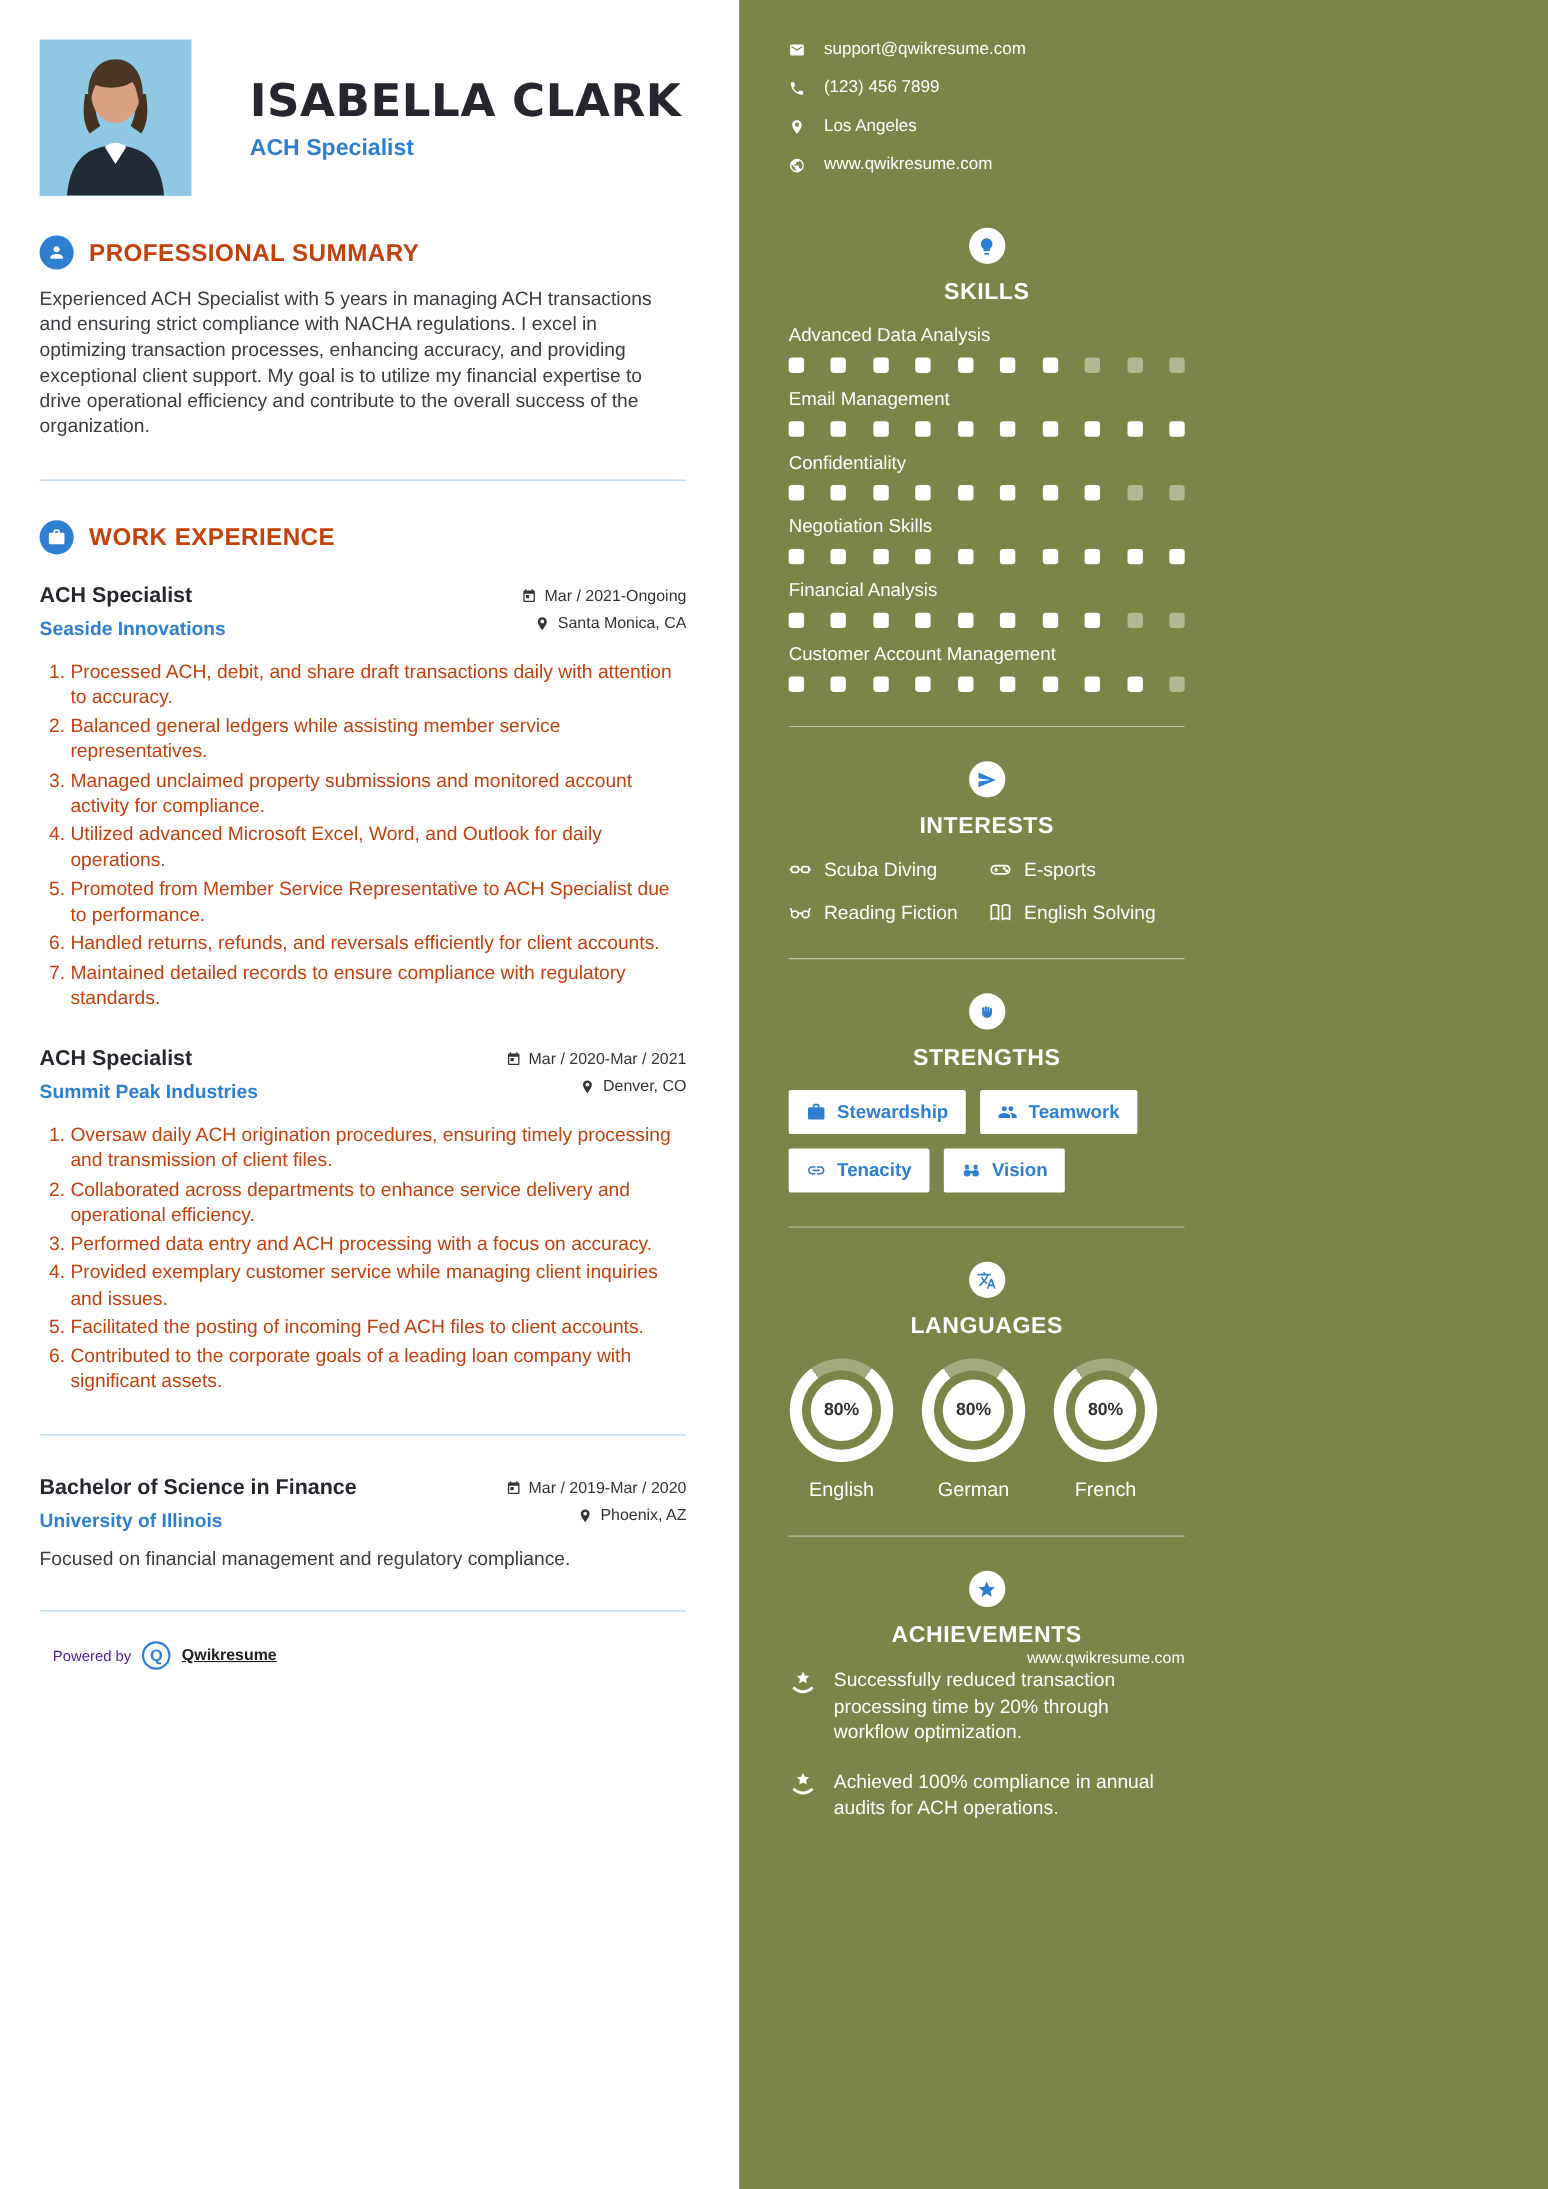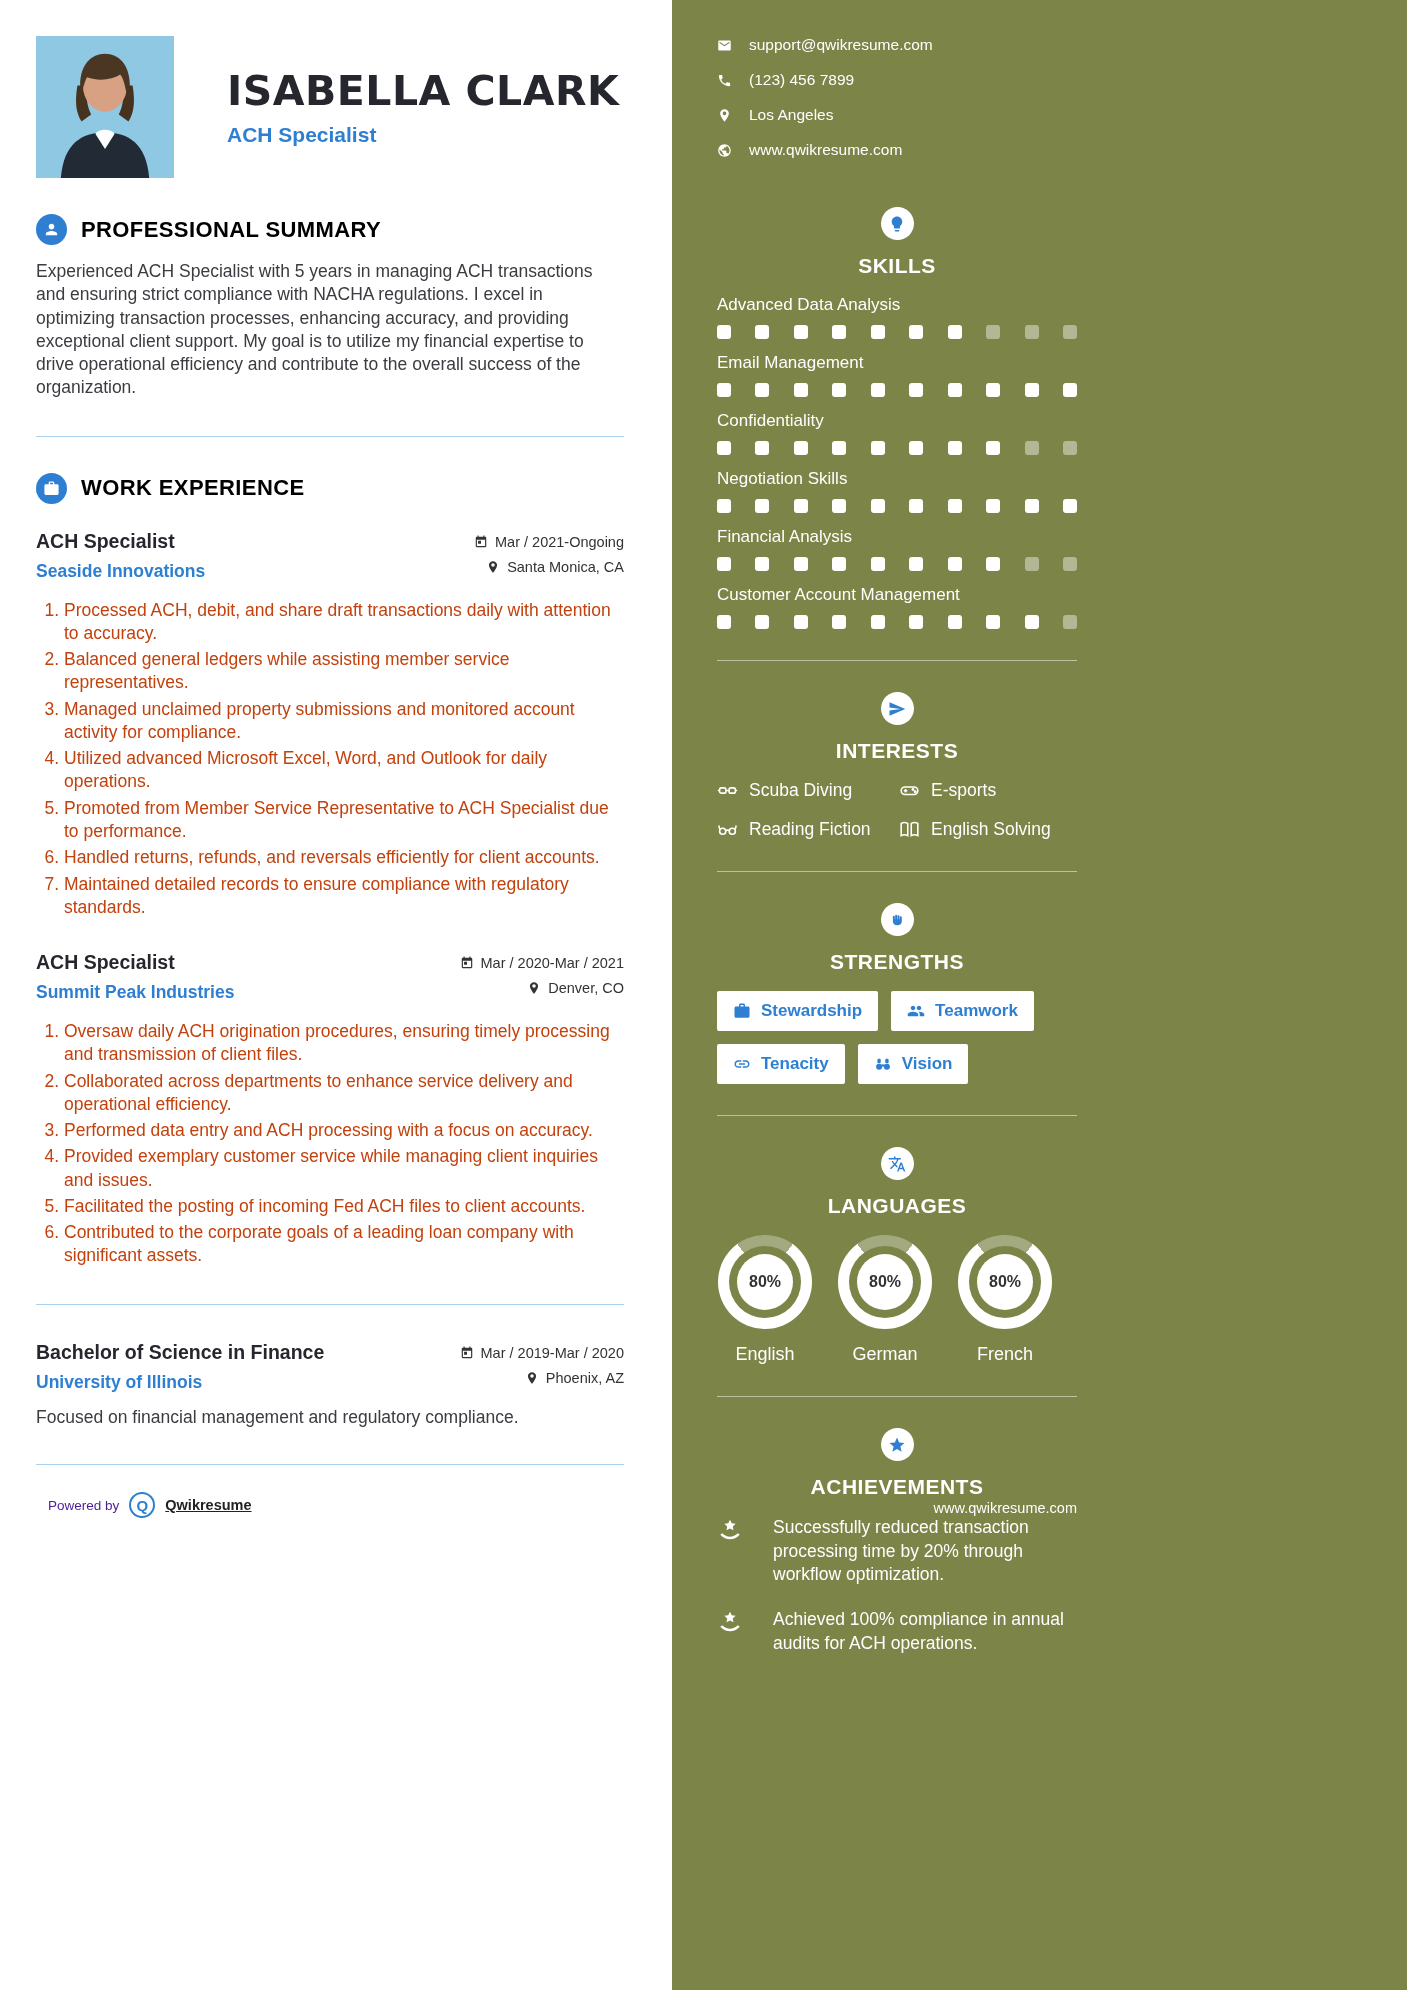--- a/index.html
+++ b/index.html
@@ -12,21 +12,21 @@
   .photo { width:138px; height:142px; flex:0 0 auto; background:#8fc8e3; overflow:hidden; }
   .photo svg { display:block; width:100%; height:100%; }
   .id-text { margin-left:53px; }
   .name { font-family:"DejaVu Sans", sans-serif; font-size:41px; font-weight:800; color:#26272e; letter-spacing:.5px; }
   .cand-title { font-size:21px; font-weight:700; color:#2e7fd1; margin-top:8px; }
 
   .sec { margin-top:36px; }
   .sec-head { display:flex; align-items:center; gap:14px; }
   .sec-icon { width:31px; height:31px; border-radius:50%; background:#2e7fd1; color:#fff; display:flex; align-items:center; justify-content:center; flex:0 0 auto; }
   .sec-icon svg { width:17px; height:17px; fill:currentColor; display:block; }
-  .sec-title { font-size:22px; font-weight:800; color:#000000; letter-spacing:.4px; }
+  .sec-title { font-size:22px; font-weight:800; color:#c2410c; letter-spacing:.4px; }
   .body-text { font-size:17.5px; color:#3b3b41; line-height:1.33; margin-top:15px; }
 
   .hr-left { border:none; border-top:1px solid #aacfec; margin:36px 0 0 0; }
 
   .job { margin-top:26px; }
   .job-head { display:flex; justify-content:space-between; align-items:flex-start; }
   .job-name { font-size:19.5px; font-weight:700; color:#26272e; }
   .job-company { font-size:17.5px; color:#2e7fd1; font-weight:600; margin-top:8px; }
   .job-meta { display:flex; flex-direction:column; align-items:flex-end; gap:9px; padding-top:4px; }
   .meta-item { display:flex; align-items:center; gap:7px; font-size:14.5px; color:#333; white-space:nowrap; }
@@ -69,21 +69,21 @@
   .str-box { display:inline-flex; align-items:center; gap:10px; background:#fff; color:#2e7fd1; font-weight:700; font-size:17px; padding:10px 16px; border-radius:2px; }
   .str-box svg { width:18px; height:18px; fill:currentColor; display:block; }
 
   .langs { display:flex; gap:24px; margin-top:6px; }
   .lang { width:96px; display:flex; flex-direction:column; align-items:center; }
   .gauge { width:94px; height:94px; border-radius:50%; display:flex; align-items:center; justify-content:center; }
   .gauge-mid { width:72px; height:72px; border-radius:50%; background:#7c8448; display:flex; align-items:center; justify-content:center; }
   .gauge-label { width:56px; height:56px; border-radius:50%; background:#fff; color:#333; font-weight:700; font-size:16px; display:flex; align-items:center; justify-content:center; }
   .lang-name { margin-top:15px; font-size:18px; }
 
-  .ach-item { display:flex; align-items:flex-start; gap:30px; margin-bottom:21px; font-size:17.5px; line-height:1.35; }
+  .ach-item { display:flex; align-items:flex-start; gap:15px; margin-bottom:21px; font-size:17.5px; line-height:1.35; }
   .ach-item svg { width:26px; height:26px; fill:#fff; display:block; flex:0 0 auto; margin-top:2px; }
 
   .footer-right { position:absolute; top:1500px; left:717px; width:360px; text-align:right; color:#fff; font-size:14.5px; }
 </style>
 </head>
 <body>
 
 <div class="page">
 
   <div class="left-col">

